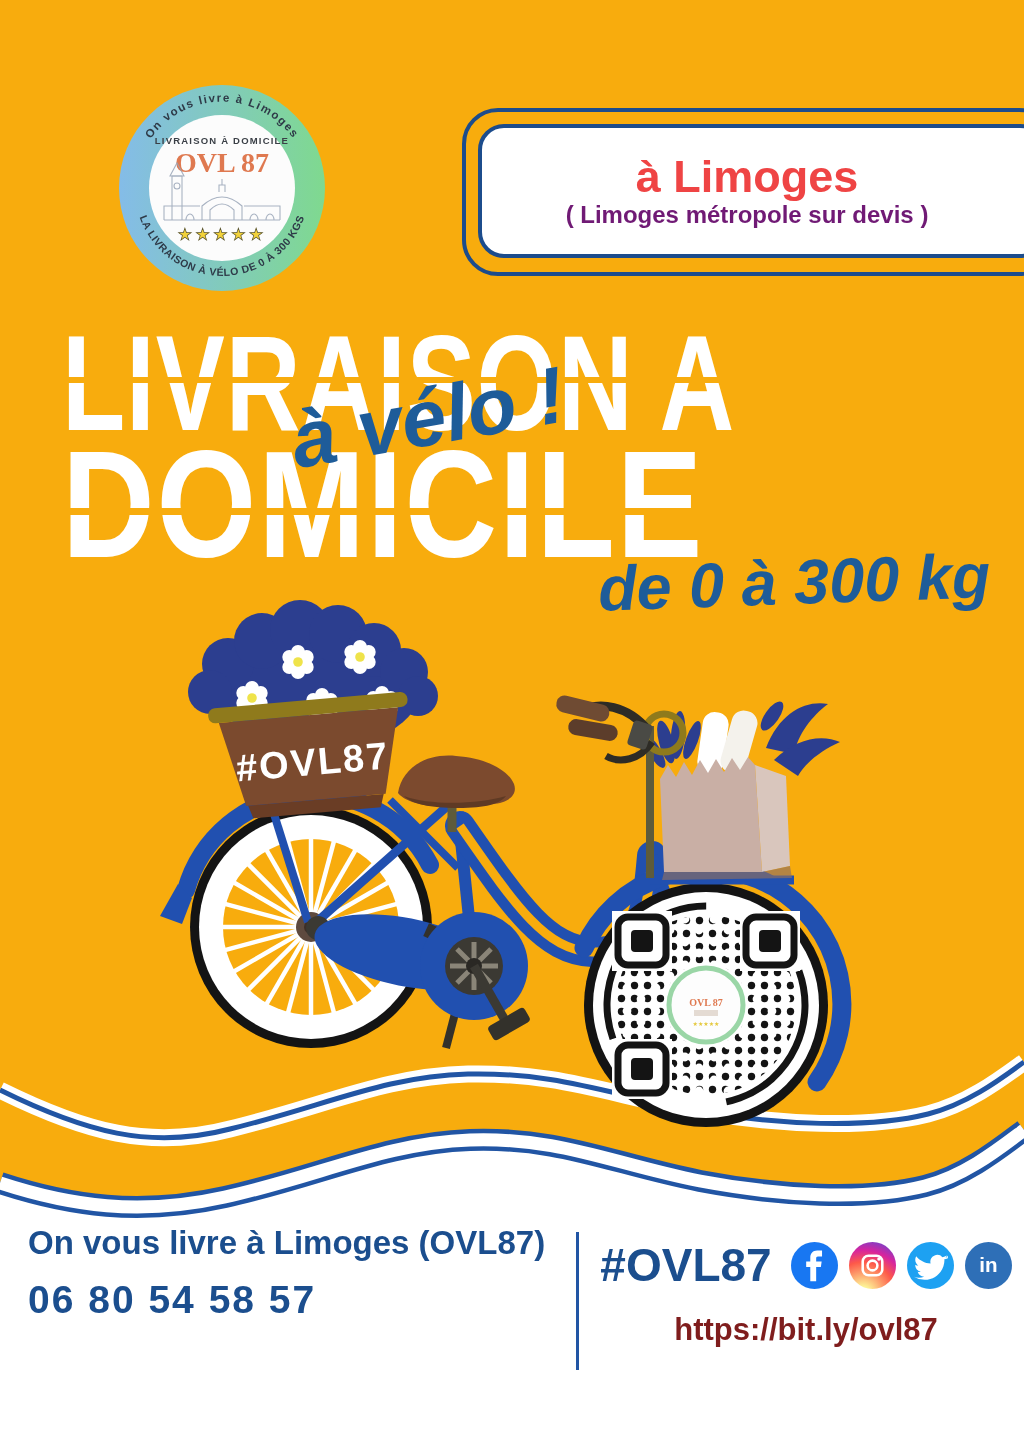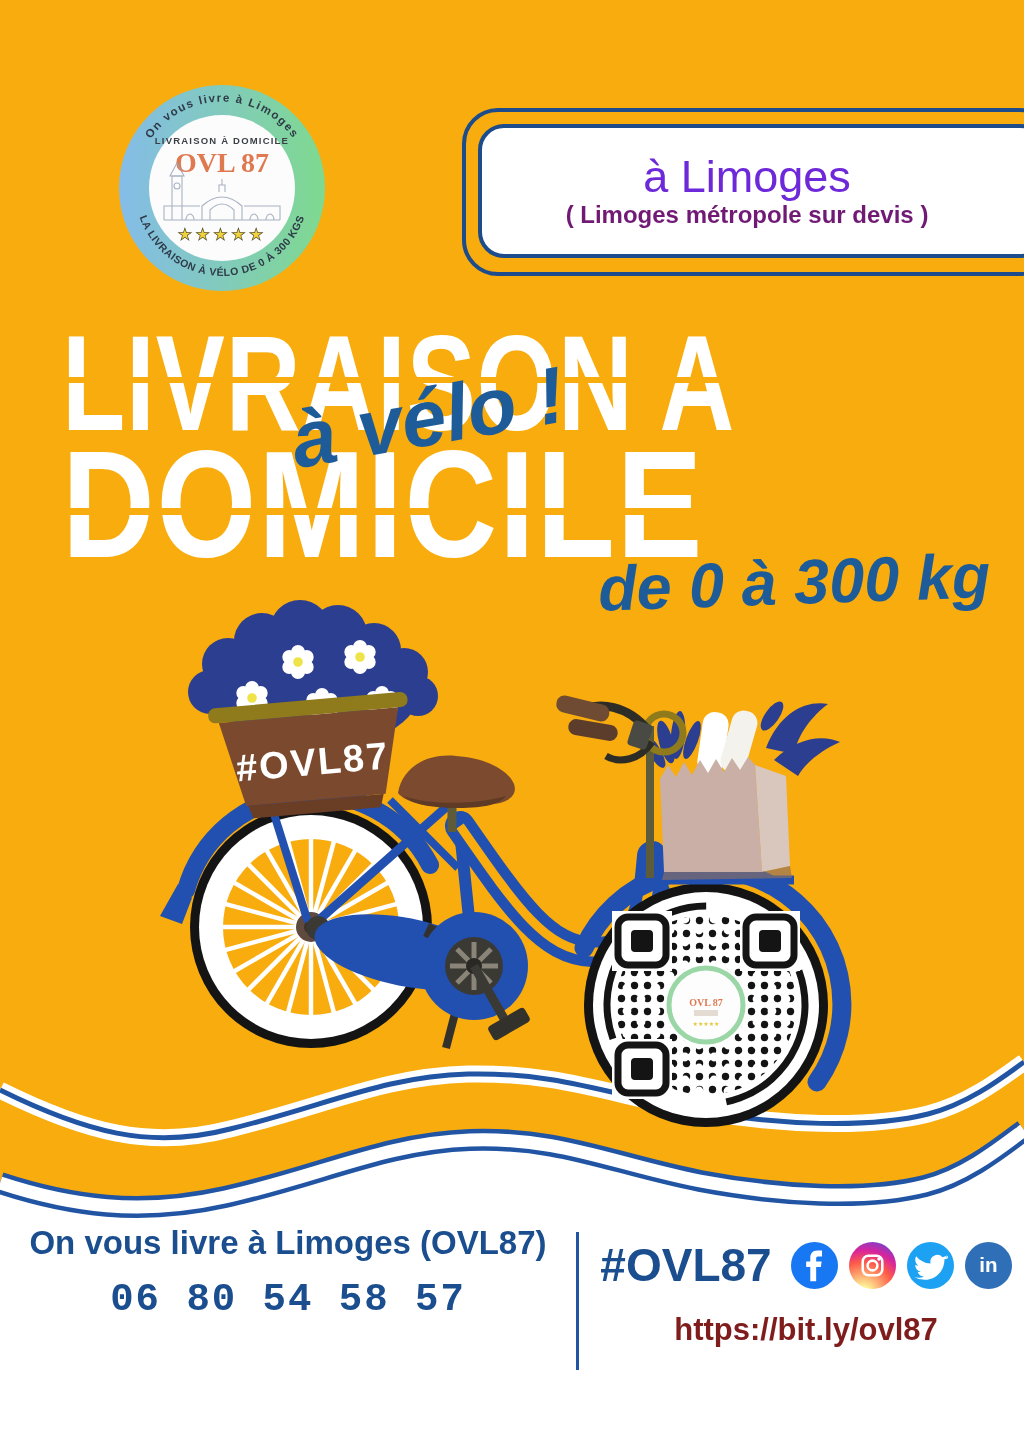--- a/index.html
+++ b/index.html
@@ -4,41 +4,41 @@
 <style>
   html,body{margin:0;padding:0;}
   body{font-family:"Liberation Sans",sans-serif;}
   .poster{position:relative;width:1024px;height:1447px;background:#F8AC0D;overflow:hidden;}
   .abs{position:absolute;}
 
   
   .box-outer{left:462px;top:108px;width:585px;height:160px;border:4px solid #1C4C8C;border-radius:36px;}
   .box-inner{left:478px;top:124px;width:568px;height:134px;background:#fff;border:4px solid #1C4C8C;border-radius:26px;
              display:flex;flex-direction:column;align-items:center;justify-content:center;box-sizing:border-box;padding-right:30px;}
-  .box-title{font-size:45px;font-weight:400;color:#6d28d9;line-height:1.05;}
+  .box-title{font-size:45px;font-weight:700;color:#ef4444;line-height:1.05;}
   .box-sub{font-size:24px;font-weight:600;color:#701a75;}
 
   
   .hl{color:#fff;font-weight:700;line-height:1;white-space:nowrap;}
   .hl-1{left:62px;top:316px;}
   .hl-1 span{display:inline-block;font-size:115px;transform:scale(.90,1.18);transform-origin:top left;letter-spacing:1px;}
   .hl-2{left:62px;top:428px;}
   .hl-2 span{display:inline-block;font-size:138px;transform:scale(.93,1.10);transform-origin:top left;letter-spacing:2px;}
   .stencil1 span{-webkit-mask-image:linear-gradient(#000 0 45%,transparent 45% 49.5%,#000 49.5% 100%);
                  mask-image:linear-gradient(#000 0 45%,transparent 45% 49.5%,#000 49.5% 100%);}
   .stencil2 span{-webkit-mask-image:linear-gradient(#000 0 53%,transparent 53% 57%,#000 57% 100%);
                  mask-image:linear-gradient(#000 0 53%,transparent 53% 57%,#000 57% 100%);}
   .hw{color:#1E5C99;font-weight:700;font-style:italic;white-space:nowrap;}
   .hw-velo{left:290px;top:372px;font-size:80px;transform:rotate(-10deg);}
   .hw-kg{left:598px;top:546px;font-size:63px;transform:rotate(-2deg);}
 
   
-  .foot-left{left:16px;top:1224px;width:544px;text-align:center;color:#1B4E8E;font-weight:700;}
+  .foot-left{left:28px;top:1224px;width:544px;color:#1B4E8E;font-weight:700;}
   .foot-company{font-size:33px;margin-bottom:16px;}
-  .foot-phone{font-size:39px;letter-spacing:2px;margin-bottom:0;font-family:Liberation Mono, monospace;}
+  .foot-phone{font-size:39px;letter-spacing:2px;margin-bottom:0;}
   .foot-email{font-size:36px;}
   .foot-divider{left:576px;top:1232px;width:3px;height:138px;background:#2155A4;}
   .foot-right{left:600px;top:1238px;width:412px;text-align:center;}
   .foot-row{display:flex;align-items:center;justify-content:center;gap:11px;}
   .foot-hash{font-size:46px;font-weight:700;color:#1B4E8E;margin-right:8px;}
   .foot-url{font-size:31px;font-weight:600;color:#7f1d1d;margin-top:20px;}
   .sicon{width:47px;height:47px;display:block;}
 
   svg text{font-family:"Liberation Sans",sans-serif;}
   .serif{font-family:"Liberation Serif",serif;}

